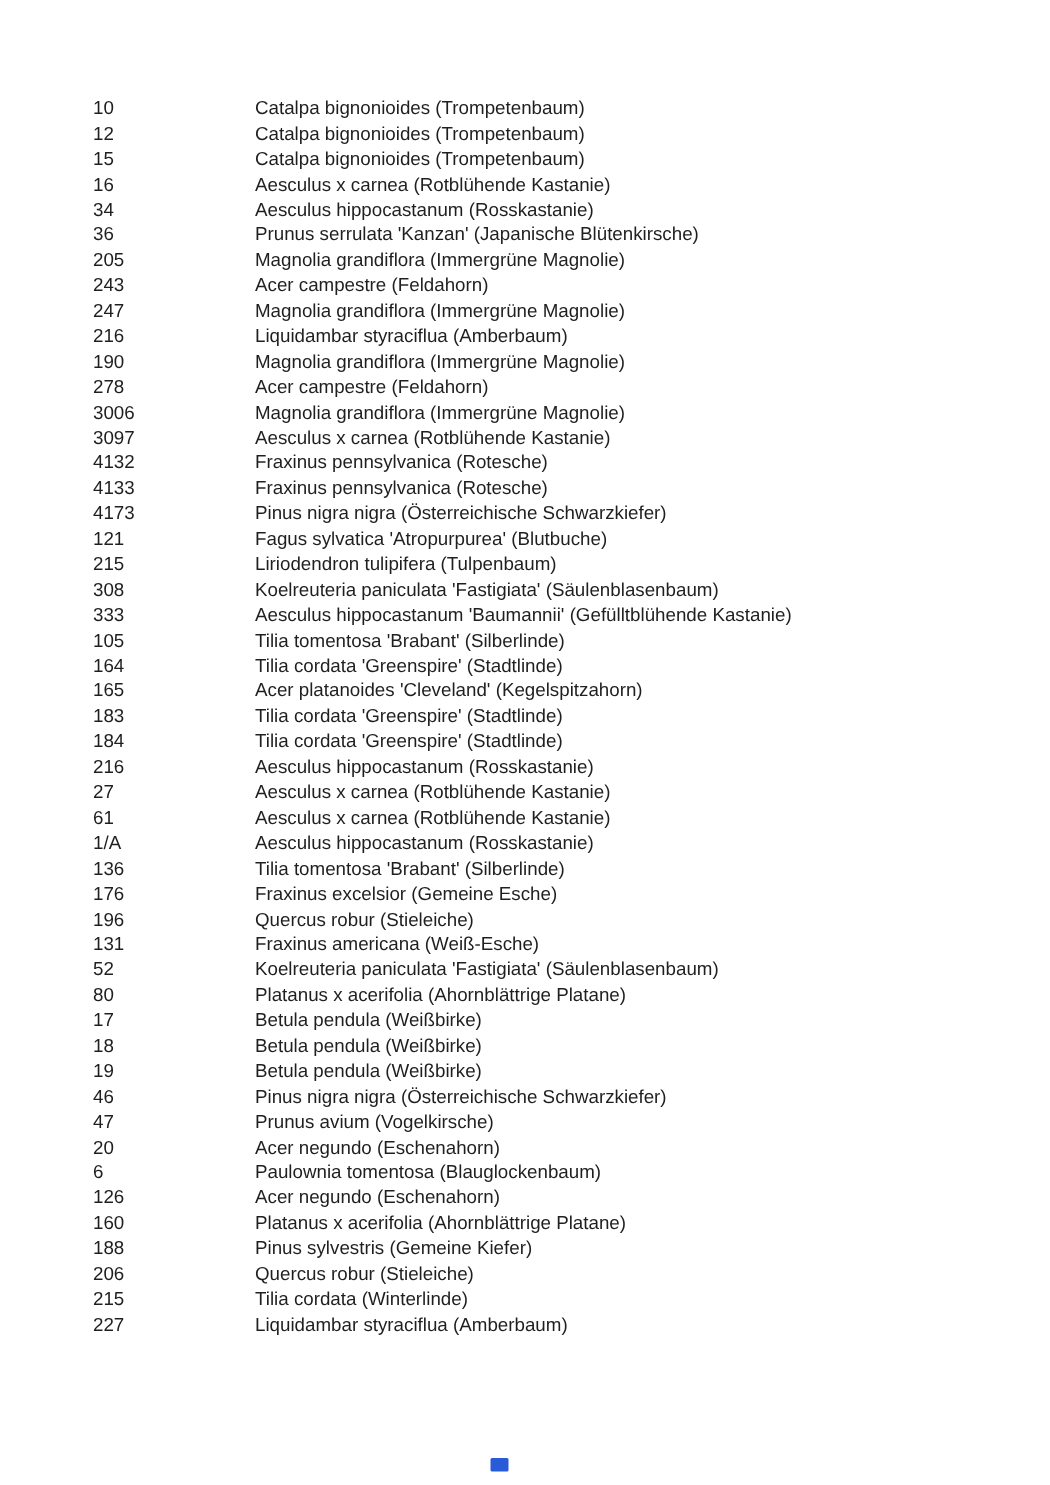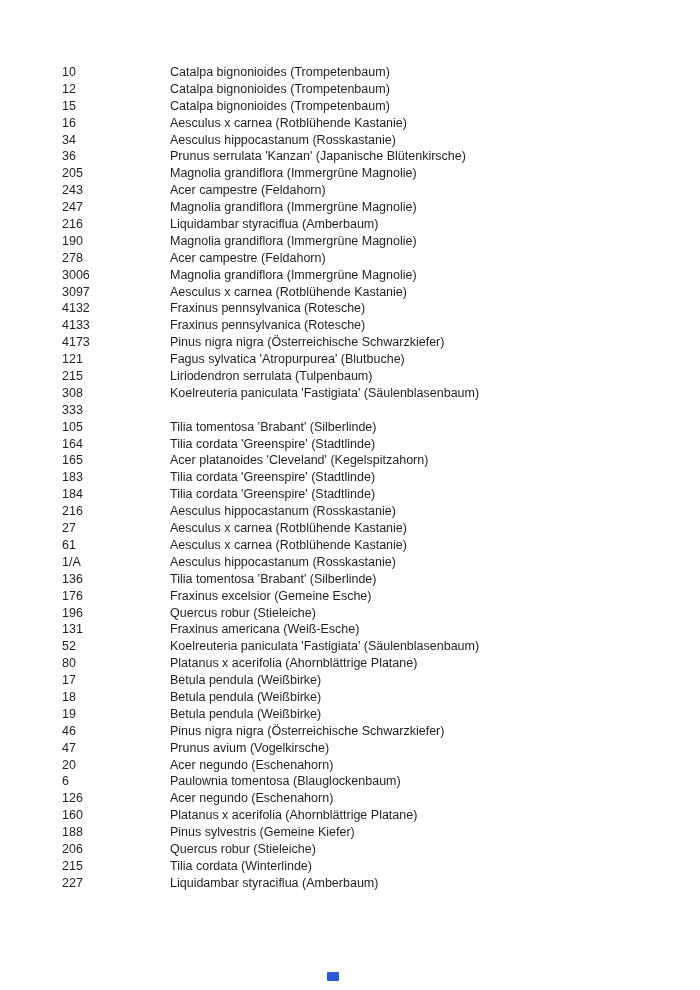--- a/index.html
+++ b/index.html
@@ -139,30 +139,31 @@
     <span class="tree-name">Pinus nigra nigra (Österreichische Schwarzkiefer)</span>
   </div>
 
   <div class="row">
     <span class="tree-id">121</span>
     <span class="tree-name">Fagus sylvatica 'Atropurpurea' (Blutbuche)</span>
   </div>
 
   <div class="row">
     <span class="tree-id">215</span>
-    <span class="tree-name">Liriodendron serrulata (Tulpenbaum)</span>
+    <span class="tree-name">Liriodendron tulipifera (Tulpenbaum)</span>
   </div>
 
   <div class="row">
     <span class="tree-id">308</span>
     <span class="tree-name">Koelreuteria paniculata 'Fastigiata' (Säulenblasenbaum)</span>
   </div>
 
   <div class="row">
     <span class="tree-id">333</span>
+    <span class="tree-name">Aesculus hippocastanum 'Baumannii' (Gefülltblühende Kastanie)</span>
   </div>
 
   <div class="row">
     <span class="tree-id">105</span>
     <span class="tree-name">Tilia tomentosa 'Brabant' (Silberlinde)</span>
   </div>
 
   <div class="row">
     <span class="tree-id">164</span>
     <span class="tree-name">Tilia cordata 'Greenspire' (Stadtlinde)</span>

